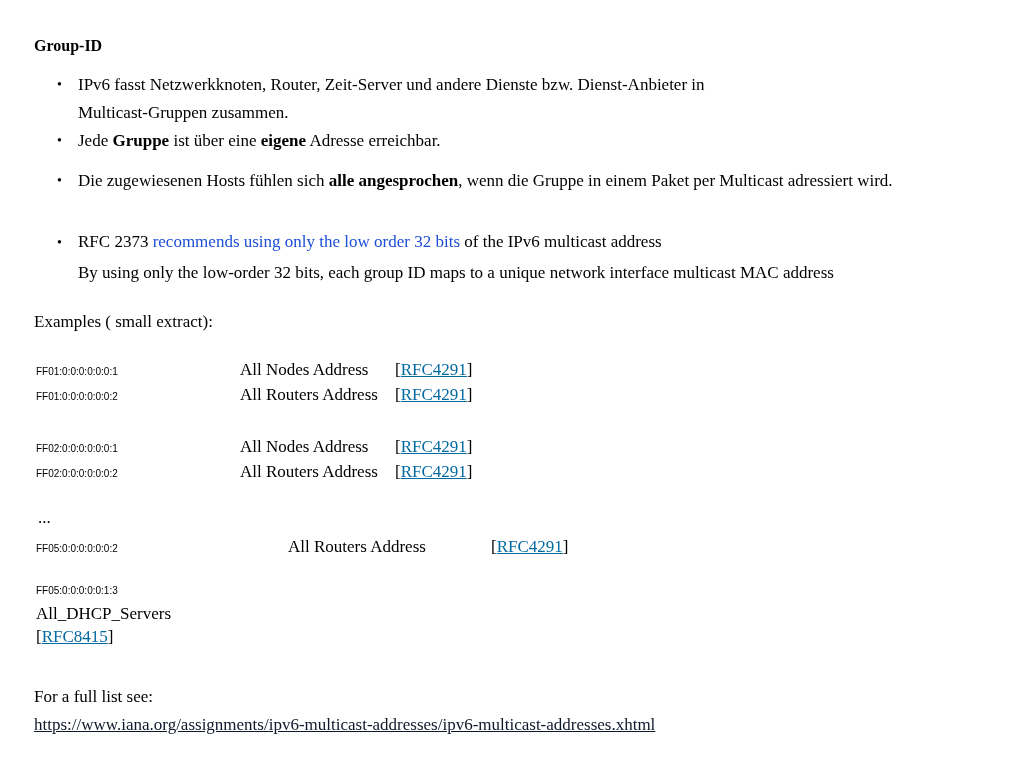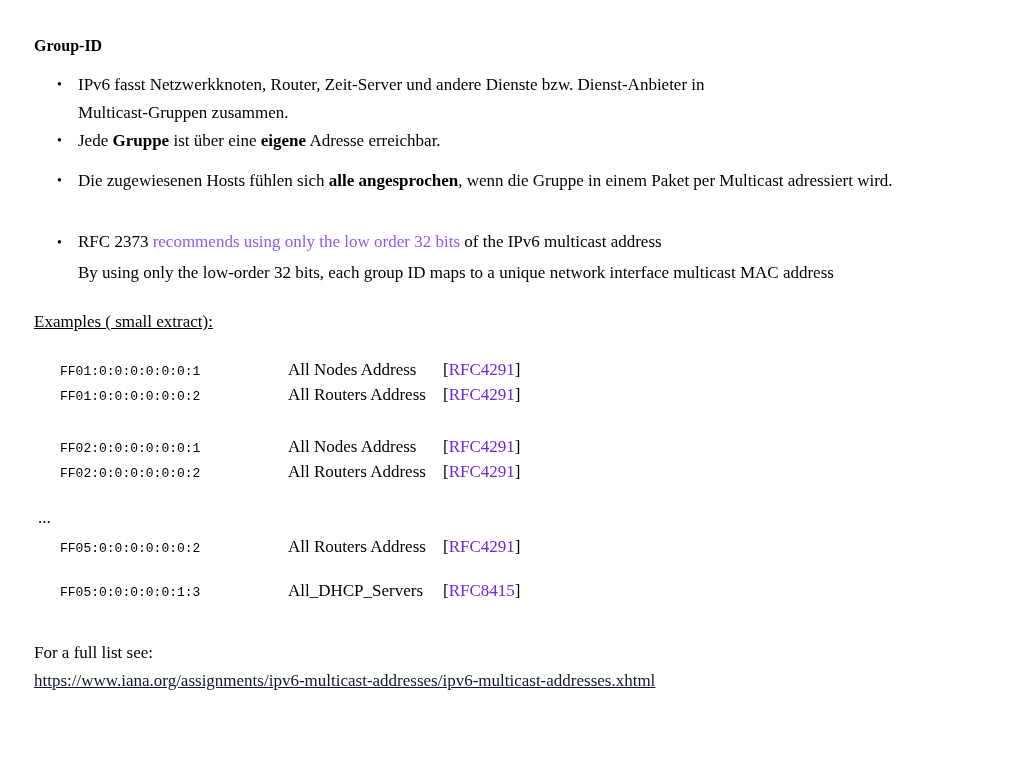--- a/index.html
+++ b/index.html
@@ -36,53 +36,52 @@
     top: 0;
     font-size: 14px;
   }
   .b1 { margin-top: 15px; }
   .b2 { margin-top: 0; }
   .b3 { margin-top: 12px; }
   .b4 { margin-top: 31px; line-height: 31px; }
   .b4 .dot { top: 1px; }
   b, .bold { font-weight: bold; text-align: center; }
   .inline-link {
-    color: #8b5cf6;
+    color: #1d4ed8;
     cursor: pointer;
   }
   .examples-heading {
     margin-top: 24px;
     line-height: 20px;
-    text-decoration: underline;
   }
   .tbl { margin-left: 2px; }
   .row {
     display: flex;
     align-items: baseline;
     line-height: 23px;
   }
   .row.g1a { margin-top: 26px; }
   .row.g2a { margin-top: 27px; }
-  .row.g3  { margin-top: 6px; }
-  .row.g4  { margin-top: 19px; }
+  .row.g3  { margin-top: 6px; gap: 48px; }
+  .row.g4  { margin-top: 19px; flex-direction: column; }
   .ellipsis-row {
     margin-top: 21px;
     line-height: 23px;
     margin-left: 2px;
   }
   .addr {
     width: 204px;
-    font-family: Liberation Mono, monospace;
-    font-size: 13px;
-    margin-left: 24px;
+    font-family: Liberation Sans, sans-serif;
+    font-size: 10px;
   }
-  .desc { width: 155px; margin-left: 24px; }
+  .desc { width: 155px; }
   .rfc  { white-space: nowrap; }
   .rfc-link {
-    color: #6d28d9;
+    color: #0369a1;
+    text-decoration: underline;
     cursor: pointer;
   }
   .footer-label {
     margin-top: 35px;
     line-height: 28px;
   }
   .footer-url {
     line-height: 28px;
   }
   .url-link {

